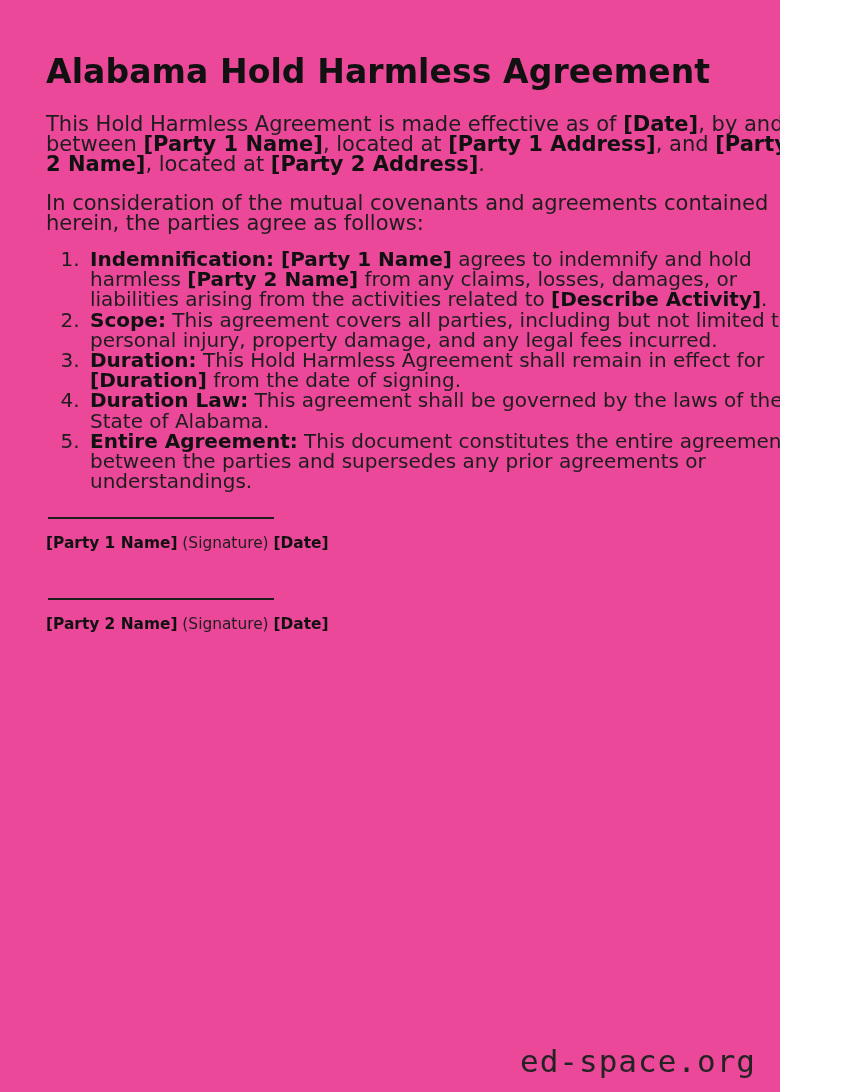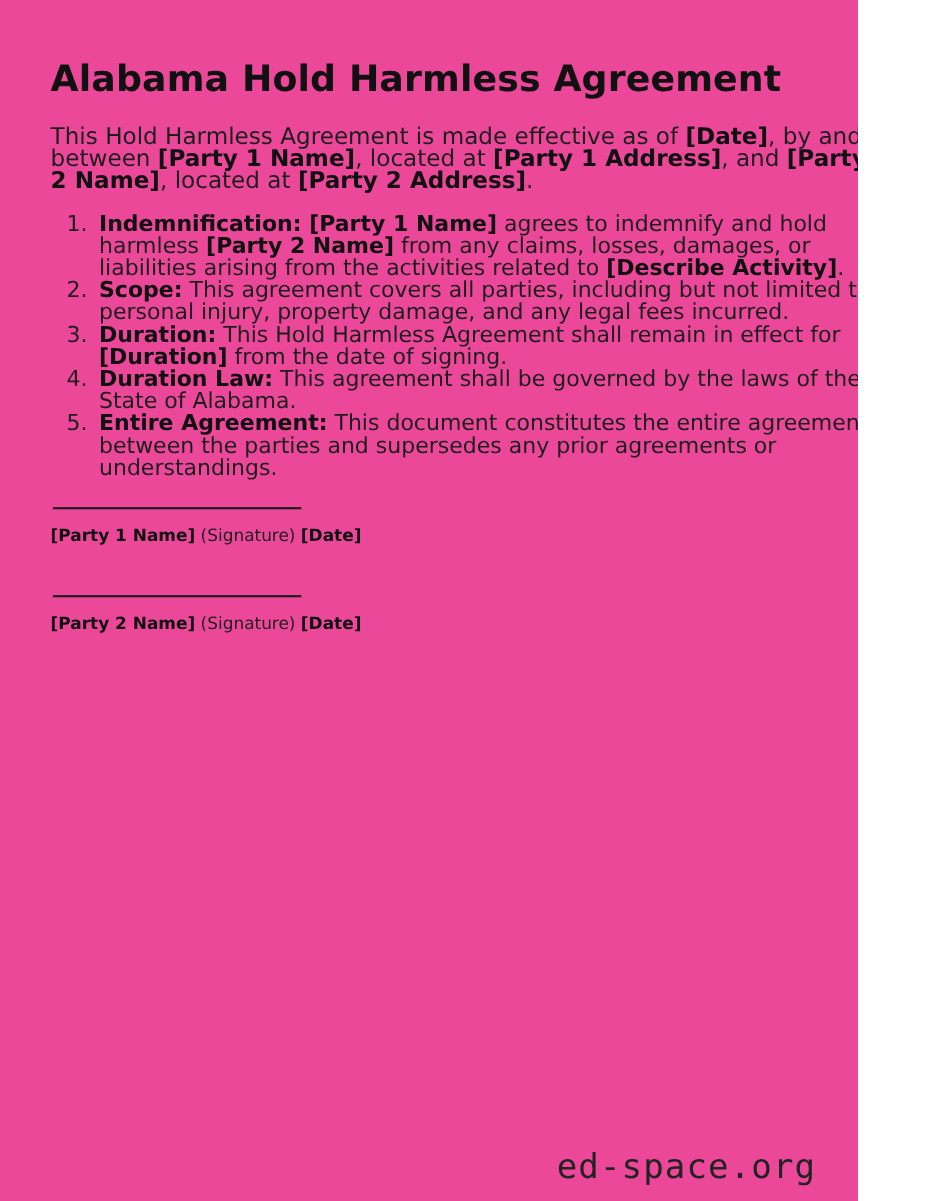--- a/index.html
+++ b/index.html
@@ -73,41 +73,42 @@
     font-size: 15.4px;
     line-height: 20.2px;
     margin: 14px 0 0 0;
     color: #1d1d1d;
   }
   .sig-block-second {
     margin-top: 44px;
   }
   .footer-mark {
     position: absolute;
-    right: 38px;
+    right: 24px;
     bottom: 12px;
     font-family: "DejaVu Sans Mono", "Liberation Mono", monospace;
     font-size: 31px;
     line-height: 38px;
     letter-spacing: 1px;
     color: #232323;
     white-space: nowrap;
   }
 </style>
 </head>
 <body>
 
 <div class="page">
 
   <div class="content">
 
     <h1 class="doc-title">Alabama Hold Harmless Agreement</h1>
 
     <p class="para para-intro"><span>This Hold Harmless Agreement is made effective as of </span><b>[Date]</b><span>, by and between </span><b>[Party 1 Name]</b><span>, located at </span><b>[Party 1 Address]</b><span>, and </span><b>[Party 2 Name]</b><span>, located at </span><b>[Party 2 Address]</b><span>.</span></p>
 
+    <p class="para">In consideration of the mutual covenants and agreements contained herein, the parties agree as follows:</p>
 
     <ol class="terms">
       <li><b>Indemnification: [Party 1 Name]</b><span> agrees to indemnify and hold harmless </span><b>[Party 2 Name]</b><span> from any claims, losses, damages, or liabilities arising from the activities related to </span><b>[Describe Activity]</b><span>.</span></li>
       <li><b>Scope:</b><span> This agreement covers all parties, including but not limited to, personal injury, property damage, and any legal fees incurred.</span><b></b><span></span><b></b><span></span></li>
       <li><b>Duration:</b><span> This Hold Harmless Agreement shall remain in effect for </span><b>[Duration]</b><span> from the date of signing.</span><b></b><span></span></li>
       <li><b>Duration Law:</b><span> This agreement shall be governed by the laws of the State of Alabama.</span><b></b><span></span><b></b><span></span></li>
       <li><b>Entire Agreement:</b><span> This document constitutes the entire agreement between the parties and supersedes any prior agreements or understandings.</span><b></b><span></span><b></b><span></span></li>
     </ol>
 
 

